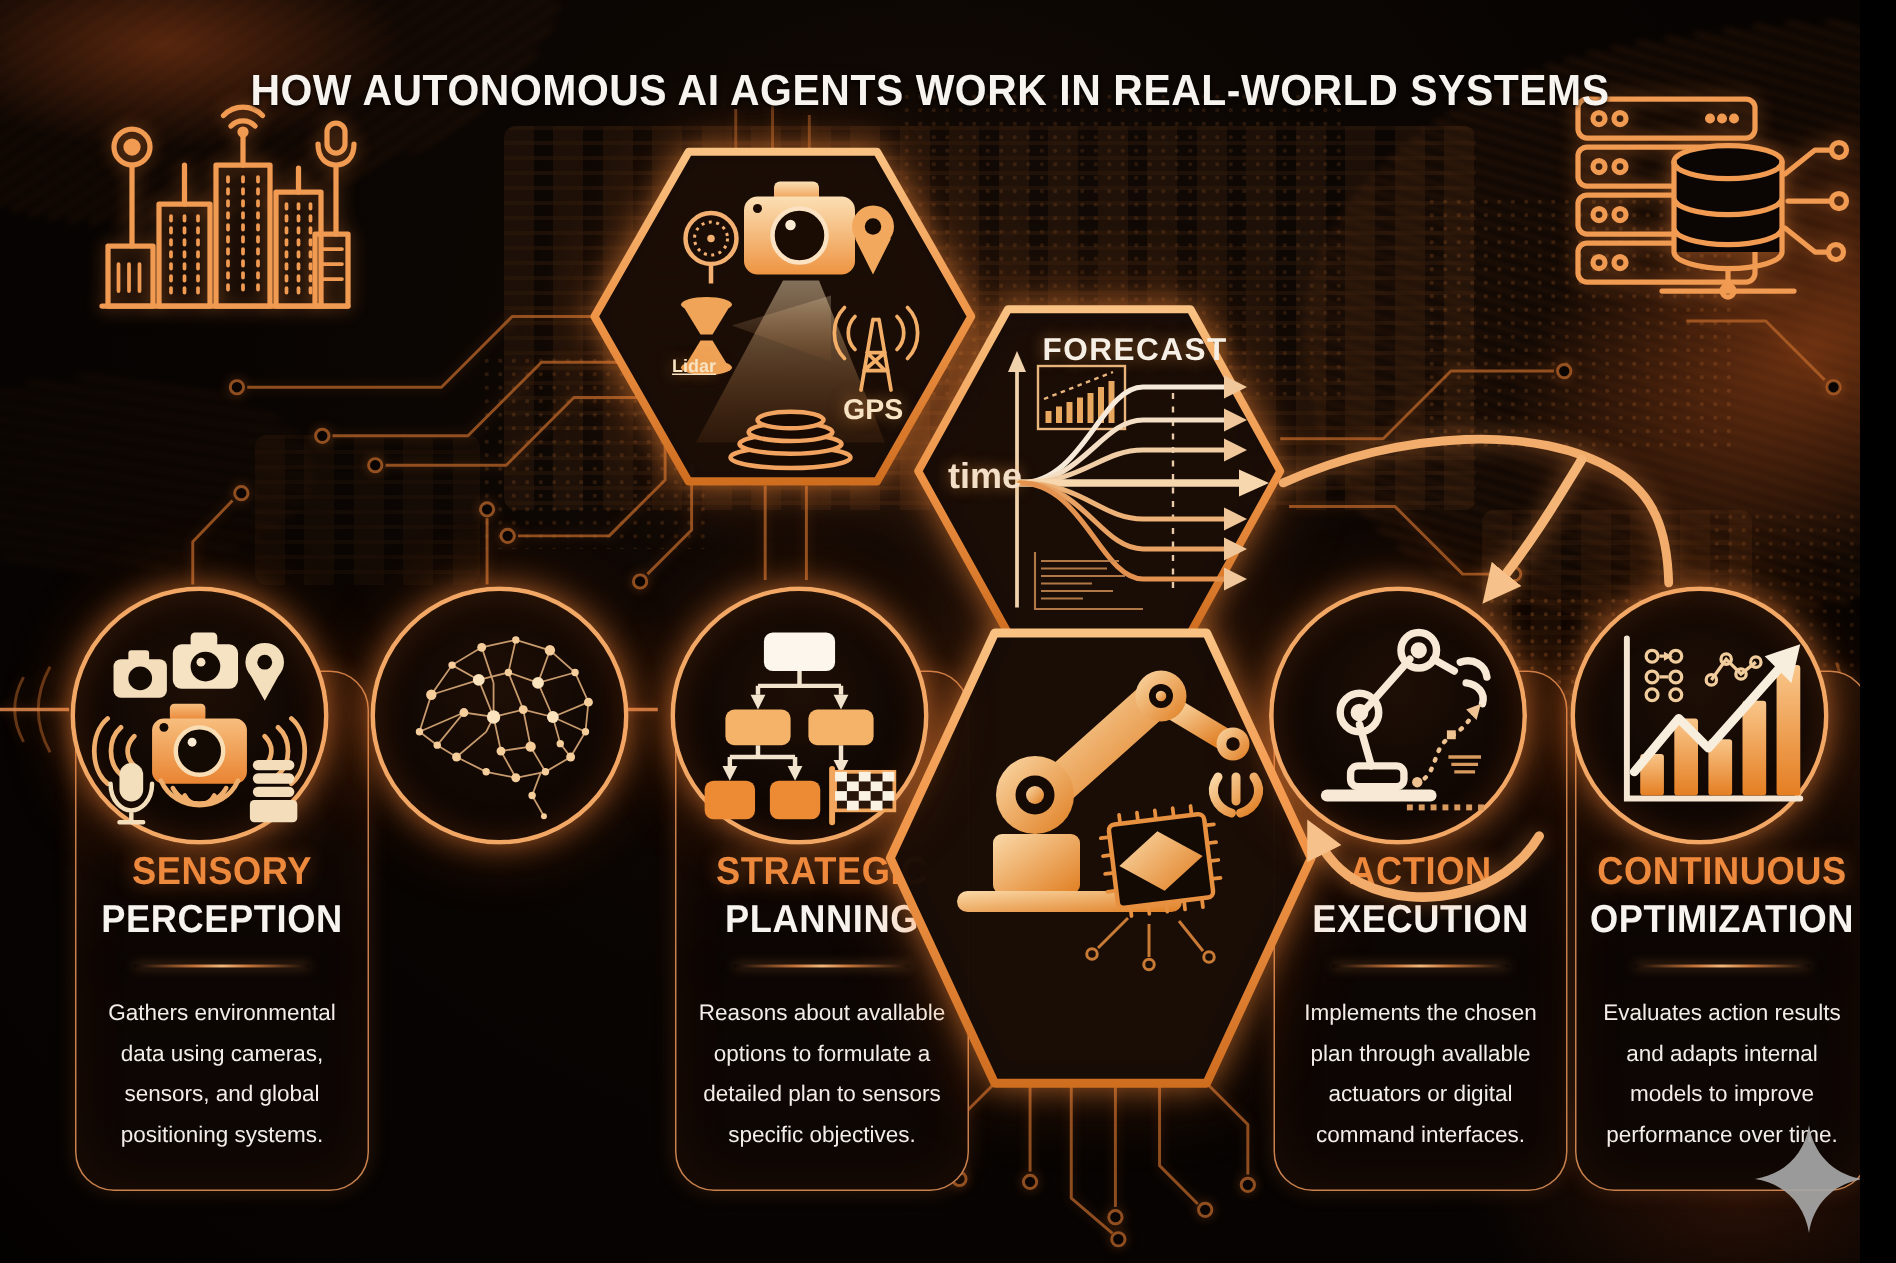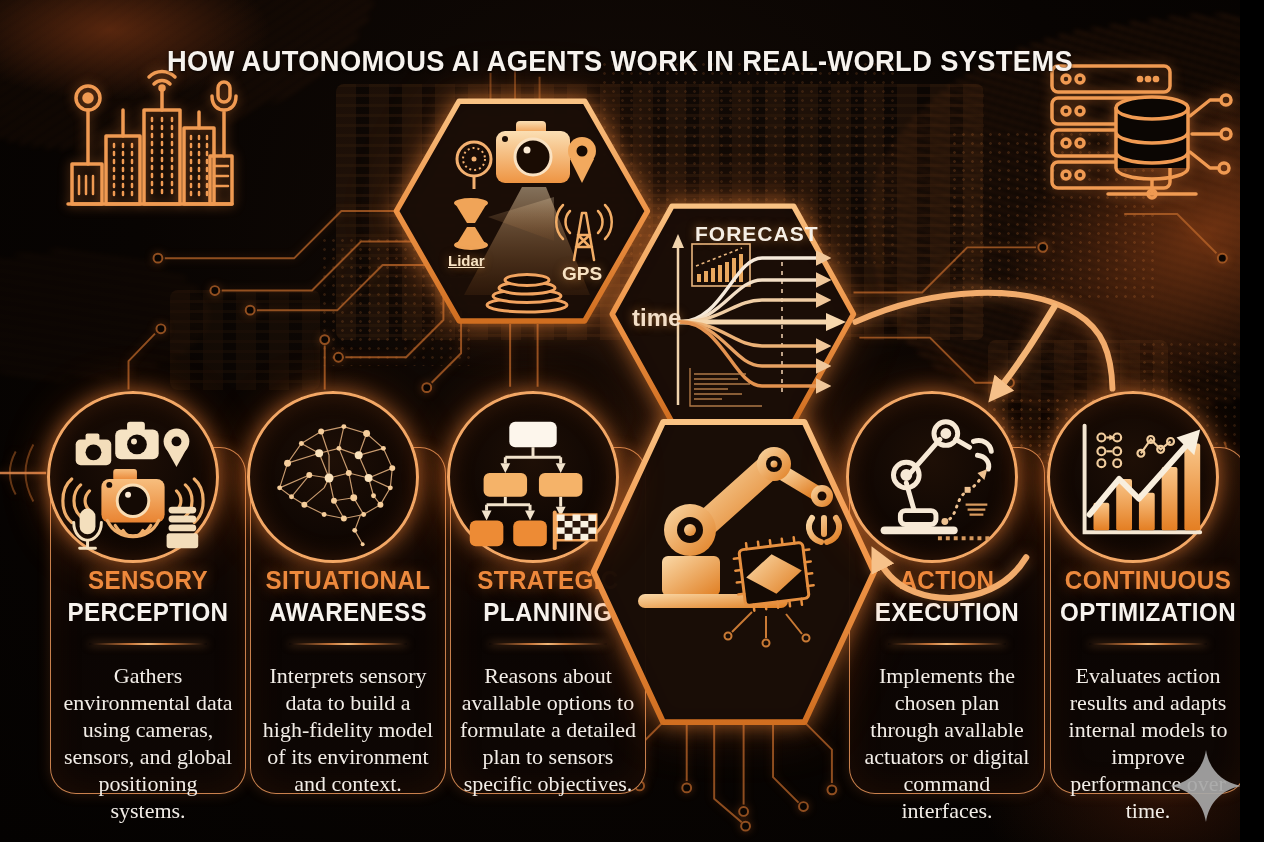--- a/index.html
+++ b/index.html
@@ -36,21 +36,21 @@
   .card{position:absolute;top:447px;width:194px;height:345px;border:1.6px solid rgba(234,150,90,.85);
     border-radius:26px;background:linear-gradient(180deg,#170c06 0%,#0b0503 55%,#0e0704 100%);
     box-shadow:0 0 14px rgba(240,130,60,.18), inset 0 0 34px rgba(120,50,15,.14);z-index:4;
     text-align:center;margin-left:16px;}
   .stage-title{margin-top:116px;line-height:32px;transform:scaleX(.93);}
   .t1{color:#ED8B3F;font-size:26px;font-weight:bold;letter-spacing:.4px;text-shadow:0 0 14px rgba(240,130,50,.45);}
   .t2{color:#F7F3EE;font-size:26px;font-weight:bold;letter-spacing:.4px;}
   .divider{width:118px;height:2px;margin:15px auto 0;border-radius:2px;
     background:linear-gradient(90deg,transparent,#C4743A 35%,#F3B879 50%,#C4743A 65%,transparent);
     box-shadow:0 0 8px rgba(250,170,90,.5);}
-  .desc{margin:17px auto 0;width:176px;color:#F2EDE7;font-size:22px;line-height:27px;font-family:Liberation Serif, serif;}
+  .desc{margin:17px auto 0;width:176px;color:#F2EDE7;font-size:15px;line-height:27px;}
   
   .stage-circle{position:absolute;top:391px;width:166px;height:166px;border-radius:50%;
     border:3px solid #F3A765;background:radial-gradient(circle at 50% 40%,#1e0f06 0%,#0c0502 72%);
     box-shadow:0 0 20px rgba(255,140,60,.55),0 0 46px rgba(255,120,40,.25), inset 0 0 24px rgba(255,130,50,.18);
     z-index:7;display:flex;align-items:center;justify-content:center;}
   .arrowlayer{z-index:8;filter:drop-shadow(0 0 7px rgba(255,150,70,.5));}
   .watermark{position:absolute;left:1168px;top:748px;z-index:9;opacity:.92;}
 </style>
 </head>
 <body>
@@ -232,21 +232,21 @@
         <path d="M166 138 C160 132 160 122 166 116 M159 144 C150 135 150 119 159 110"></path>
         <path d="M194 138 C200 132 200 122 194 116 M201 144 C210 135 210 119 201 110"></path>
       </g>
       <g fill="#160a03" stroke="#F1A35F" stroke-width="3">
         <ellipse cx="123" cy="210" rx="40" ry="7"></ellipse>
         <ellipse cx="123" cy="201" rx="34" ry="6.5"></ellipse>
         <ellipse cx="123" cy="193" rx="28" ry="6"></ellipse>
         <ellipse cx="123" cy="185" rx="22" ry="5.5"></ellipse>
       </g>
     </svg>
-    <div class="hexlabel" style="left:44px;top:157px;font-size:15px;text-decoration:underline;">Lidar</div>
+    <div class="hexlabel" style="left:44px;top:142px;font-size:12px;text-decoration:underline;">Lidar</div>
     <div class="hexlabel" style="left:158px;top:168px;font-size:19px;">GPS</div>
   </div>
 
   <div class="hexcontent" style="left:630px;top:200px;width:235px;height:225px;">
     <svg width="235" height="225" viewBox="0 0 235 225">
       <defs>
         <marker id="ahF" viewBox="0 0 10 10" refX="6.5" refY="5" markerWidth="4.6" markerHeight="4.6" orient="auto">
           <path d="M0 0 L10 5 L0 10 z" fill="#F0C79A"></path>
         </marker>
       </defs>
@@ -332,28 +332,20 @@
     </svg>
   </div>
 
   <section class="card" style="left:34px;">
     <div class="stage-title">
       <div class="t1">SENSORY</div>
       <div class="t2">PERCEPTION</div>
     </div>
     <div class="divider"></div>
     <p class="desc">Gathers environmental data using cameras, sensors, and global positioning systems.</p>
-  </section>
-  <section class="card" style="left:234px;">
-    <div class="stage-title">
-      <div class="t1">SITUATIONAL</div>
-      <div class="t2">AWARENESS</div>
-    </div>
-    <div class="divider"></div>
-    <p class="desc">Interprets sensory data to build a high-fidelity model of its environment and context.</p>
   </section>
   <section class="card" style="left:434px;">
     <div class="stage-title">
       <div class="t1">STRATEGIC</div>
       <div class="t2">PLANNING</div>
     </div>
     <div class="divider"></div>
     <p class="desc">Reasons about avallable options to formulate a detailed plan to sensors specific objectives.</p>
   </section>
   <section class="card" style="left:833px;">

